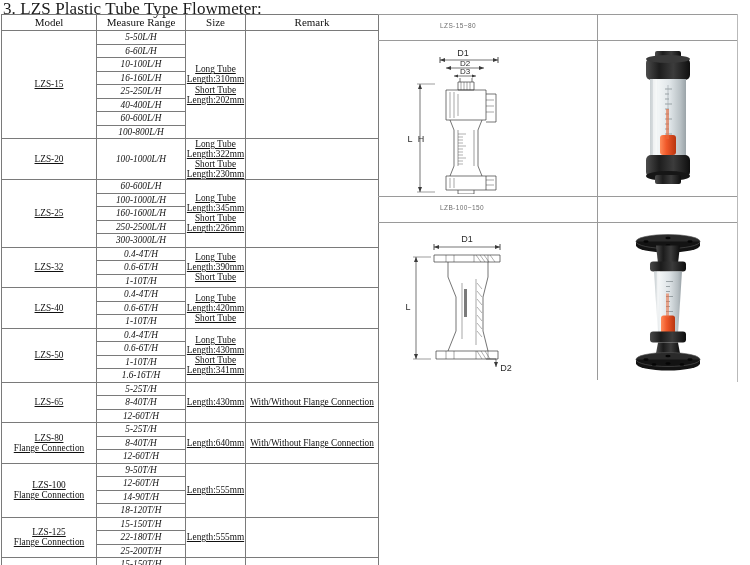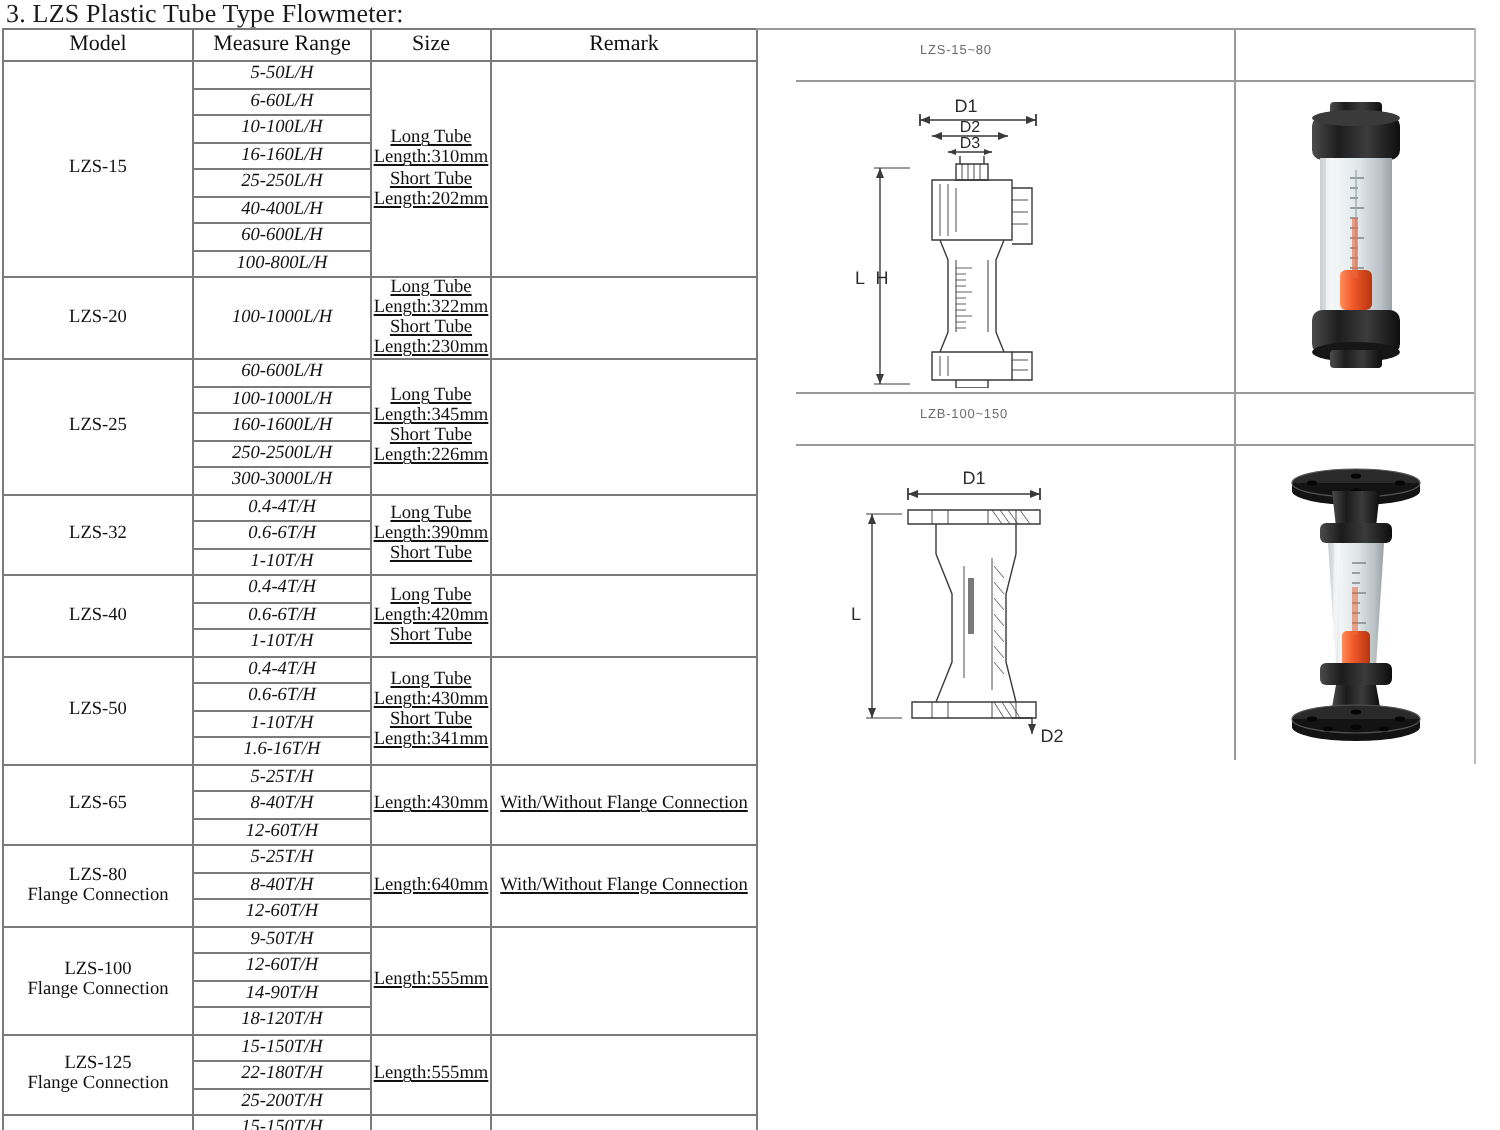--- a/index.html
+++ b/index.html
@@ -10,21 +10,21 @@
     font-family:"Liberation Serif", serif;
     color:#1a1a1a;
     overflow:hidden;
     position:relative;
   }
   #root{position:relative;width:750px;height:565px;}
 
   
   .heading{
     position:absolute;left:3px;top:-1px;
-    font-size:13px;
+    font-size:17px;
     letter-spacing:0.1px;
     white-space:nowrap;
   }
 
   
   .spec-wrap{
     position:absolute;left:1px;top:14px;width:375px;
   }
   table.spec{
     border-collapse:collapse;
@@ -39,33 +39,33 @@
     vertical-align:middle;
     padding:0;
     line-height:1.08;
     color:#111;
   }
   table.spec th{
     height:15px;
     font-size:11px;
   }
   td.range{height:12.5px;font-style:italic;}
-  td.model{font-size:9.6px;line-height:1.25;}
+  td.model{font-size:9.6px;line-height:1.25;text-decoration:underline;}
   td.size{font-size:9.3px;line-height:1.35;text-decoration:underline;}
   td.remark{font-size:9.3px;text-decoration:underline;}
 
   
   .dia-panel{
     position:absolute;
     left:378px;top:14px;
     width:360px;
     border-top:1.6px solid #9a9a9a;
     box-sizing:border-box;
   }
-  .dia-block{position:relative;margin-left:20px;}
+  .dia-block{position:relative;}
   .dia-title{
     height:25px;
     border-bottom:1.6px solid #9a9a9a;
     position:relative;
   }
   .dia-title .tlabel{
     position:absolute;
     left:62px;top:7px;
     font-size:6.5px;
     font-family:"Liberation Sans", sans-serif;

